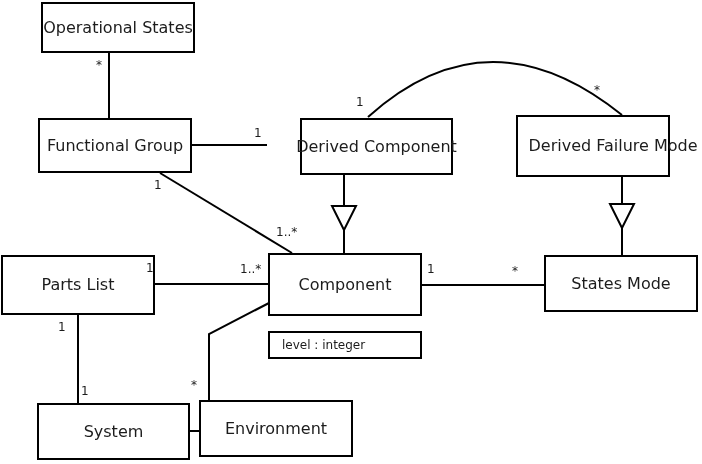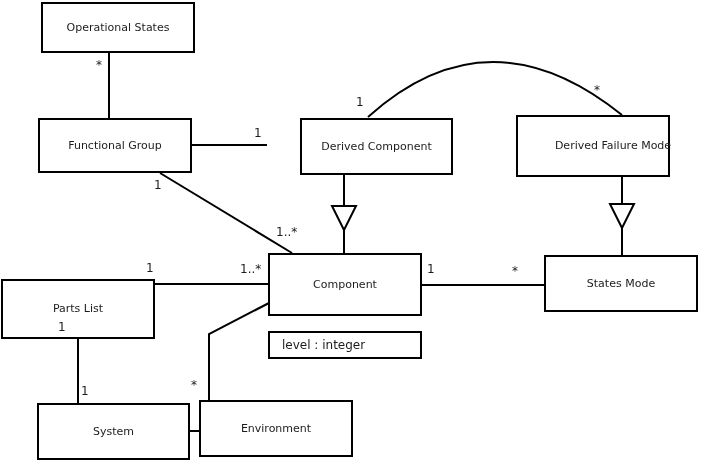--- a/index.html
+++ b/index.html
@@ -13,21 +13,21 @@
     overflow: hidden;
   }
   .uml-class {
     position: absolute;
     box-sizing: border-box;
     border: 2px solid #000000;
     background: #ffffff;
     display: flex;
     align-items: center;
     justify-content: center;
-    font-size: 11px;
+    font-size: 16px;
     line-height: 1.2;
     text-align: center;
     white-space: nowrap;
   }
   .uml-attr {
     position: absolute;
     box-sizing: border-box;
     border: 2px solid #000000;
     background: #ffffff;
     display: flex;
@@ -96,21 +96,21 @@
   </div>
 
   <div class="uml-class" style="left:267px; top:118px; width:153px; height:57px;margin-left:33px;">
     <span>Derived Component</span>
   </div>
 
   <div class="uml-class" style="left:516px; top:115px; width:154px; height:62px;padding-left:40px;">
     <span>Derived Failure Mode</span>
   </div>
 
-  <div class="uml-class" style="left:1px; top:255px; width:154px; height:60px;margin-top:24px;">
+  <div class="uml-class" style="left:1px; top:255px; width:154px; height:60px;">
     <span>Parts List</span>
   </div>
 
   <div class="uml-class" style="left:268px; top:253px; width:154px; height:63px;">
     <span>Component</span>
   </div>
   <div class="uml-attr" style="left:268px; top:331px; width:154px; height:28px;">
     <span>level : integer</span>
   </div>
 

